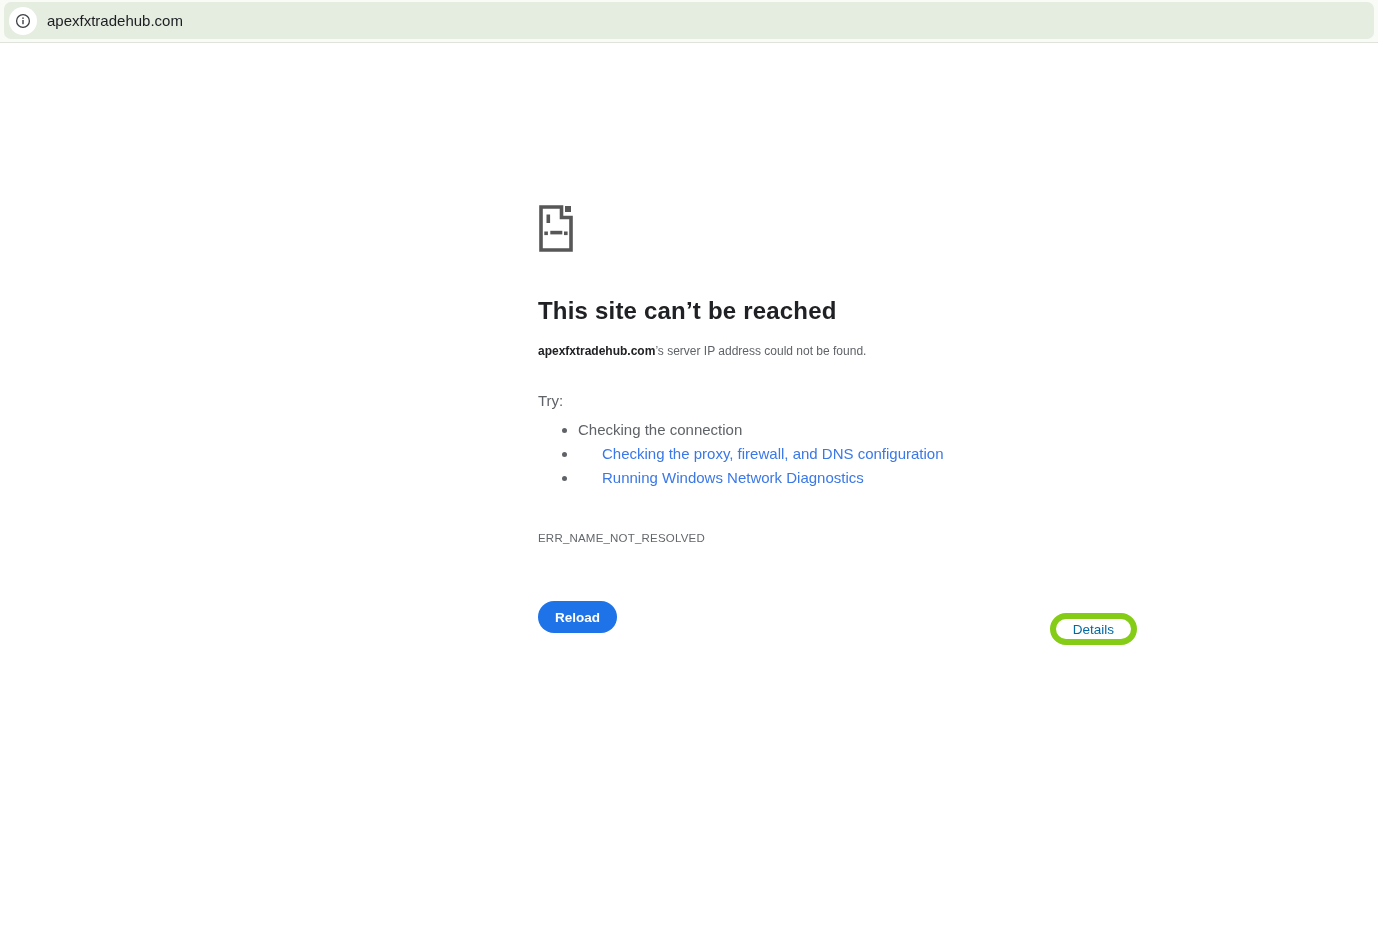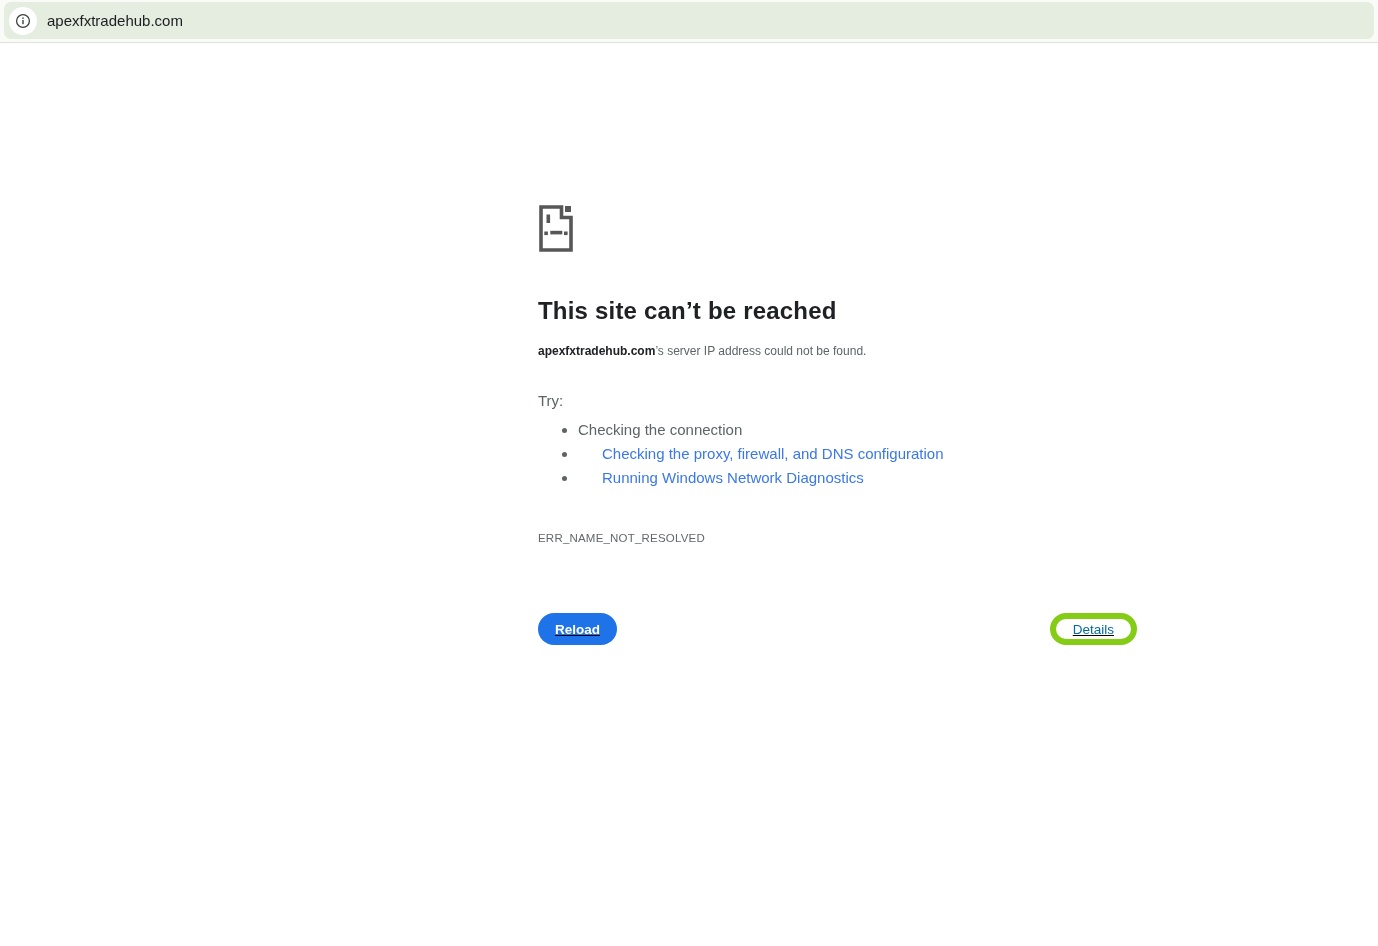--- a/index.html
+++ b/index.html
@@ -84,22 +84,21 @@
     margin-top: 42px;
     font-size: 11.5px;
     color: #63676b;
     letter-spacing: 0.2px;
   }
   .buttons-row {
     margin-top: 57px;
     width: 599px;
     display: flex;
     justify-content: space-between;
-    align-items: flex-end;
-    text-decoration: underline;
+    align-items: flex-start;
   }
   button {
     font-family: "Liberation Sans", sans-serif;
     height: 32px;
     padding: 0 17px;
     border-radius: 16px;
     font-size: 13.5px;
     cursor: pointer;
   }
   button.reload {

